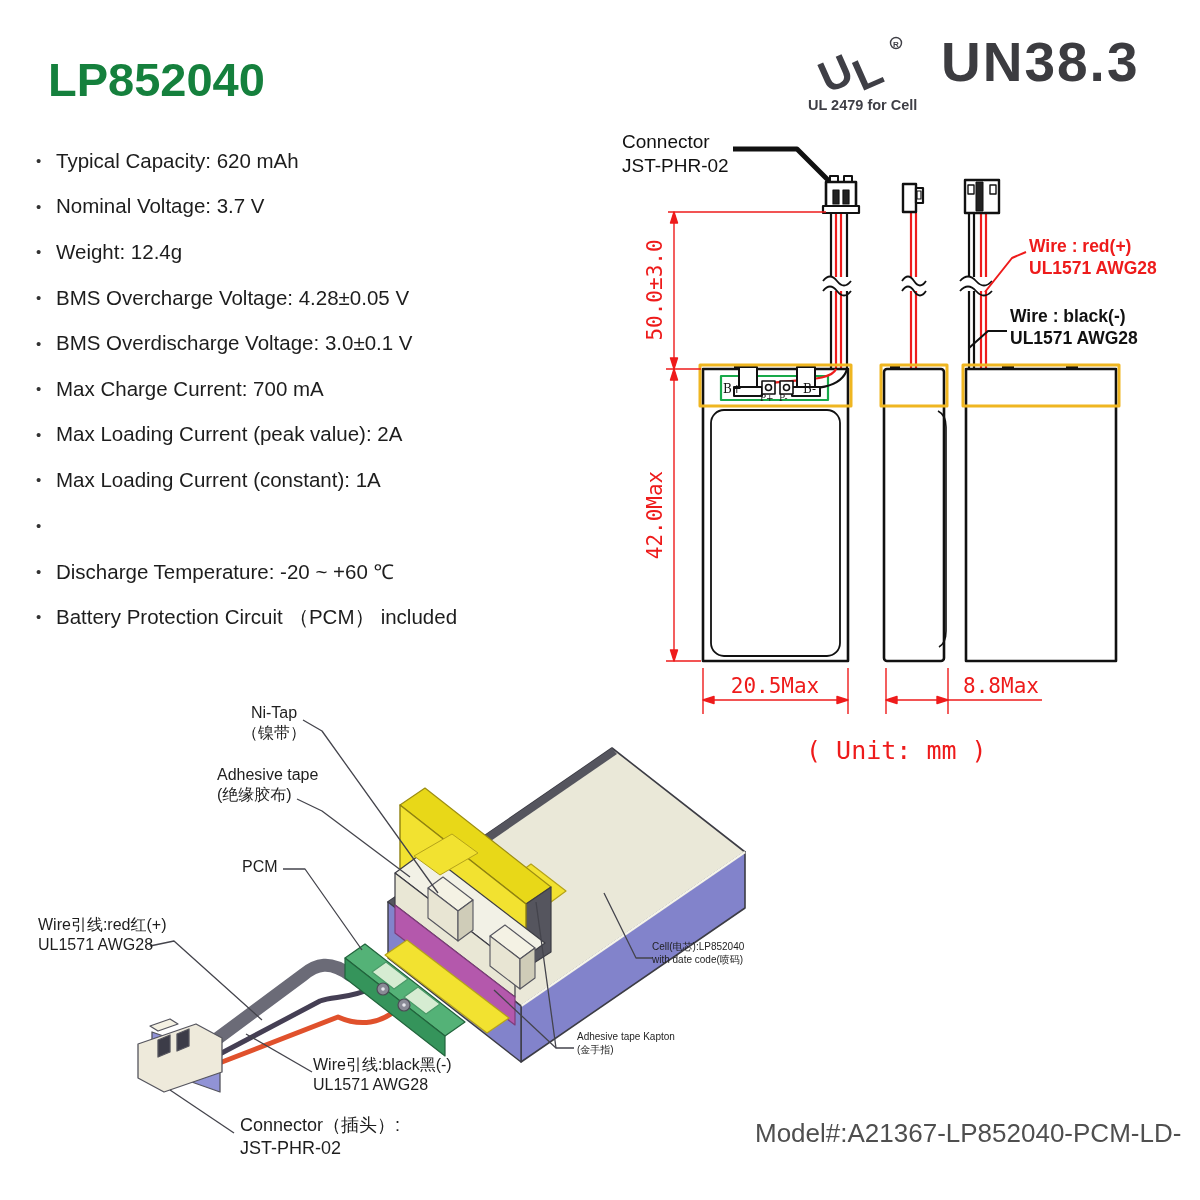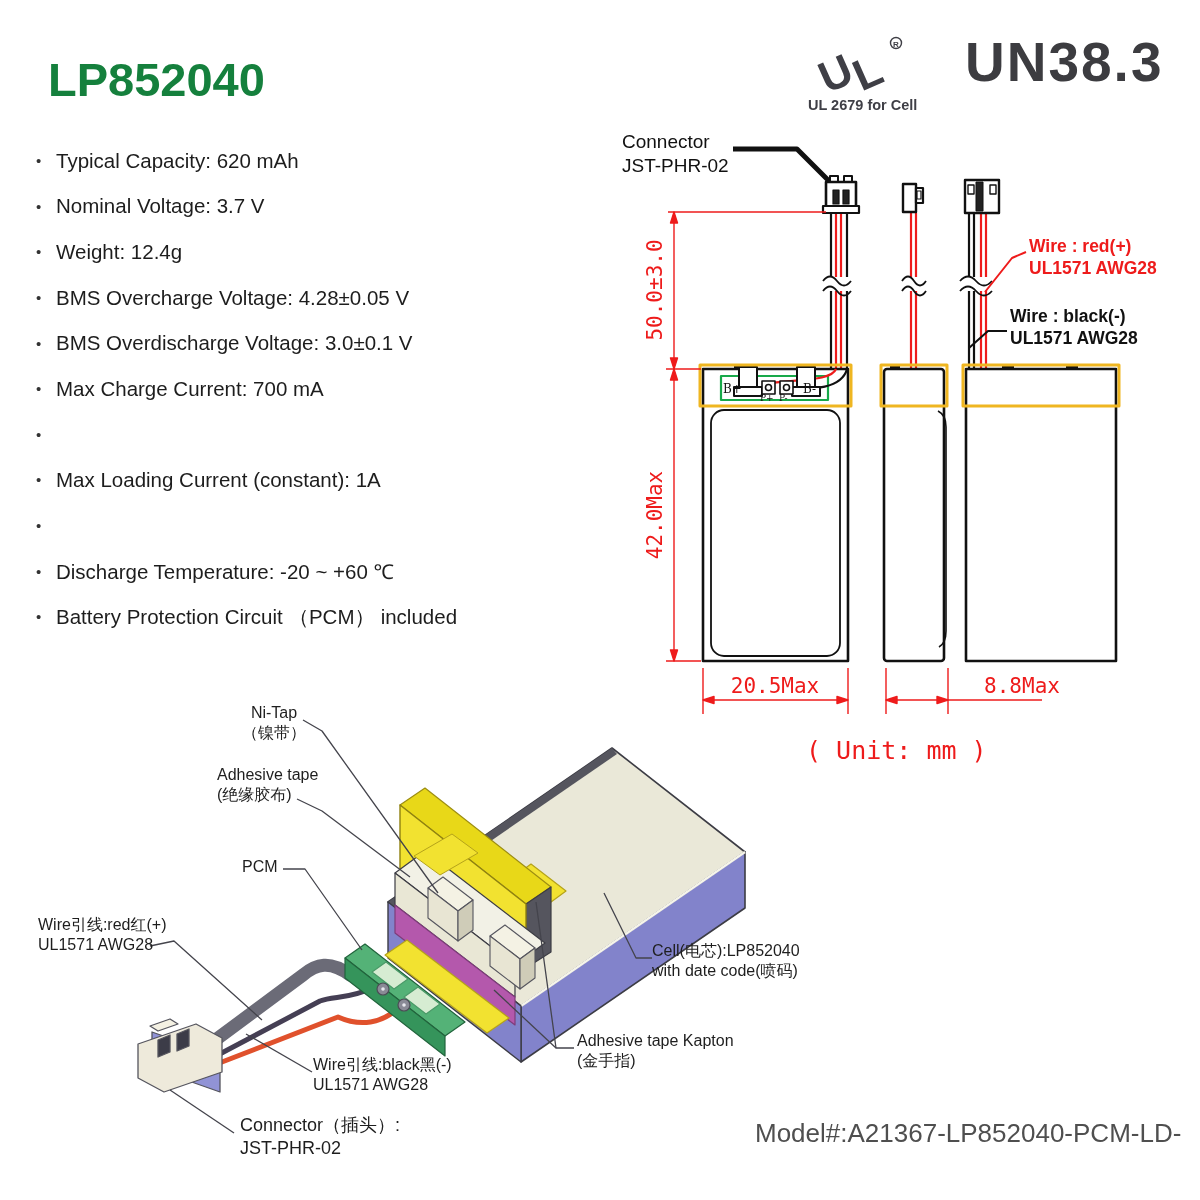--- a/index.html
+++ b/index.html
@@ -3,24 +3,24 @@
 <meta charset="utf-8">
 <style>
   html,body{margin:0;padding:0;}
   body{width:1200px;height:1200px;position:relative;background:#ffffff;
        font-family:"Liberation Sans", sans-serif;color:#1c1c1c;overflow:hidden;}
   .abs{position:absolute;}
   #title{left:48px;top:52px;font-size:47px;font-weight:bold;color:#15803d;letter-spacing:0px;}
   ul.specs{left:36px;top:138px;margin:0;padding:0;list-style:none;position:absolute;width:560px;}
   ul.specs li{height:45.6px;display:flex;align-items:center;font-size:20.5px;color:#1d1d1d;}
   ul.specs .dot{width:20px;font-size:15px;color:#333;flex:0 0 20px;}
-  #un-mark{left:941px;top:30px;font-size:55px;font-weight:bold;color:#3c3c40;letter-spacing:2px;margin-left:24px;}
+  #un-mark{left:941px;top:30px;font-size:55px;font-weight:bold;color:#3c3c40;letter-spacing:2px;}
   #ul-caption{left:808px;top:97px;font-size:14.5px;font-weight:bold;color:#3f3f46;}
   .callout{position:absolute;font-size:16px;color:#1e1e1e;line-height:1.25;}
-  .callout.sm{font-size:16px;}
+  .callout.sm{font-size:10px;}
   .red{color:#ee1b1b;}
   .cad{font-family:"DejaVu Sans Mono", monospace;color:#ee1b1b;}
   .dimtext{position:absolute;text-align:center;font-size:21px;}
   .rot{transform:rotate(-90deg);}
   #unit-note{left:806px;top:736px;font-size:25px;}
   #model-no{left:755px;top:1118px;font-size:26px;color:#4f4f4f;font-family:"Liberation Sans",sans-serif;}
   #connector-lbl{left:622px;top:130px;font-size:19px;font-weight:normal;line-height:1.25;color:#111;}
   .wlbl{position:absolute;font-size:17.5px;font-weight:bold;line-height:1.25;}
   .pcbt{position:absolute;font-family:"DejaVu Serif", serif;color:#111;}
   svg{position:absolute;left:0;top:0;}
@@ -259,59 +259,60 @@
   <li>
       <span class="dot">•</span>
       <span>BMS Overdischarge Voltage: 3.0±0.1 V</span>
     </li>
   <li>
       <span class="dot">•</span>
       <span>Max Charge Current: 700 mA</span>
     </li>
   <li>
       <span class="dot">•</span>
+      <span>Max Loading Current (peak value): 2A</span>
     </li>
   <li>
       <span class="dot">•</span>
       <span>Max Loading Current (constant): 1A</span>
     </li>
   <li>
       <span class="dot">•</span>
     </li>
   <li>
       <span class="dot">•</span>
       <span>Discharge Temperature: -20 ~ +60 ℃</span>
     </li>
   <li>
       <span class="dot">•</span>
       <span>Battery Protection Circuit （PCM） included</span>
     </li>
 </ul>
 
 <div id="un-mark" class="abs">UN38.3</div>
-<div id="ul-caption" class="abs">UL 2679 for Cell</div>
+<div id="ul-caption" class="abs">UL 2479 for Cell</div>
 
 <div id="connector-lbl" class="abs">
   <div>Connector</div>
   <div>JST-PHR-02</div>
 </div>
 
 <div class="wlbl red" style="left:1029px;top:236px;">
   <div>Wire : red(+)</div>
   <div>UL1571 AWG28</div>
 </div>
 <div class="wlbl" style="left:1010px;top:306px;color:#111;">
   <div>Wire : black(-)</div>
   <div>UL1571 AWG28</div>
 </div>
 
 <div class="dimtext cad rot" style="left:599px;top:279px;width:110px;height:22px;">50.0±3.0</div>
 <div class="dimtext cad rot" style="left:599px;top:504px;width:110px;height:22px;">42.0Max</div>
 <div class="dimtext cad" style="left:715px;top:674px;width:120px;">20.5Max</div>
-<div class="dimtext cad" style="left:947px;top:674px;width:100px;padding-left:25px;">8.8Max</div>
+<div class="dimtext cad" style="left:926px;top:674px;width:100px;padding-left:25px;">8.8Max</div>
 <div id="unit-note" class="abs cad">( Unit: mm )</div>
 
 <div class="pcbt" style="left:723px;top:382px;font-size:12px;">B+</div>
 <div class="pcbt" style="left:760px;top:393px;font-size:9px;">P+</div>
 <div class="pcbt" style="left:779px;top:393px;font-size:9px;">P-</div>
 <div class="pcbt" style="left:803px;top:382px;font-size:12px;">B-</div>
 
 <div class="callout" style="left:240px;top:703px;width:68px;text-align:center;">
   <div>Ni-Tap</div>
   <div>（镍带）</div>

